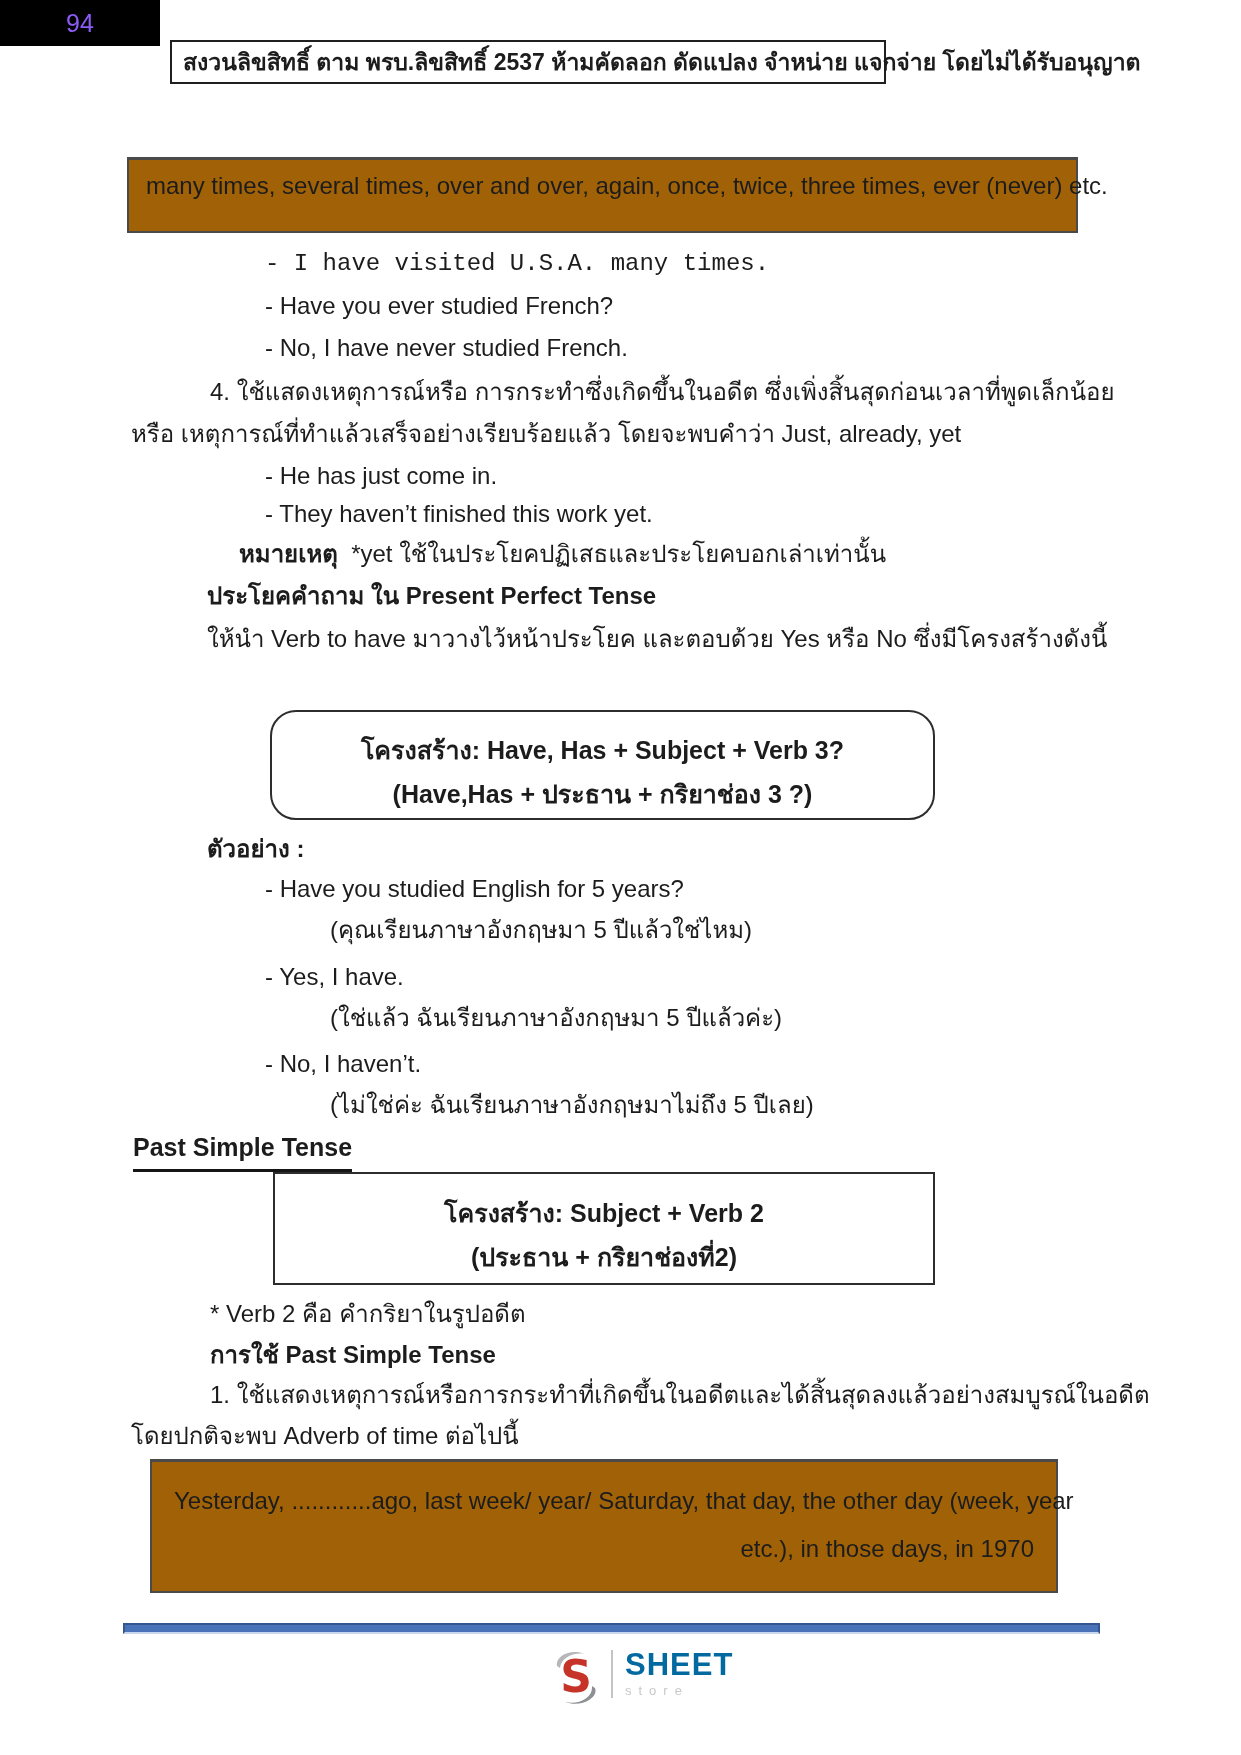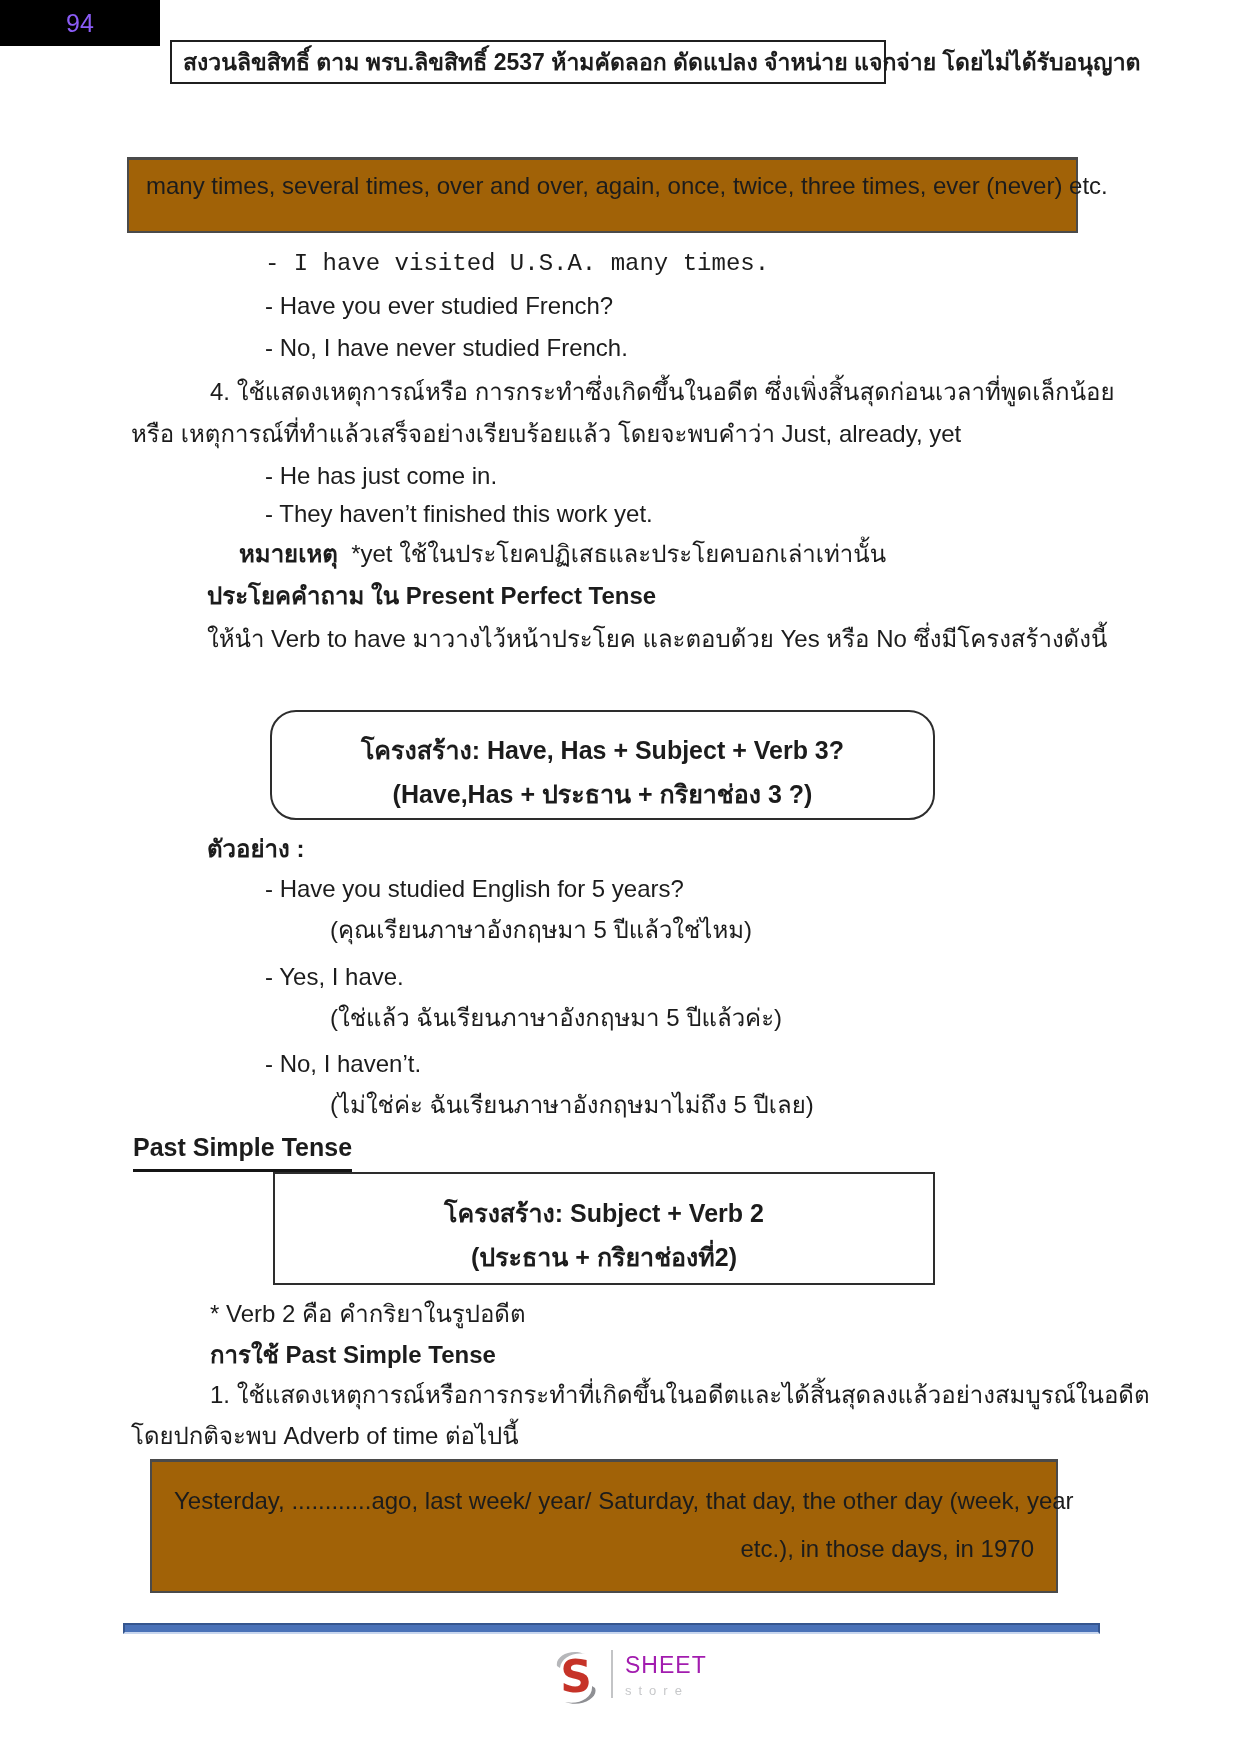--- a/index.html
+++ b/index.html
@@ -49,21 +49,21 @@
   }
 
   
   .footer-bar {
     left:123px; top:1623px; width:977px; height:11px;
     background:#4a72b8; border:2px solid #35568f; border-bottom-color:#c8d6ee;
   }
   .logo { left:551px; top:1650px; display:flex; align-items:flex-start; }
   .logo-divider { width:2px; height:48px; background:#c3c4c6; margin:0 12px 0 10px; }
   .logo-text-block { display:flex; flex-direction:column; }
-  .logo-word { font-size:23px; font-weight:normal; color:#a21caf; letter-spacing:1px; line-height:30px; }
+  .logo-word { font-size:31px; font-weight:bold; color:#0369a1; letter-spacing:1px; line-height:30px; }
   .logo-sub { font-size:13px; color:#c7c8ca; letter-spacing:7px; margin-top:3px; }
 </style>
 </head>
 <body>
 
 <div class="page">
 
   <div class="abs pagenum-box">
     <span>94</span>
   </div>

